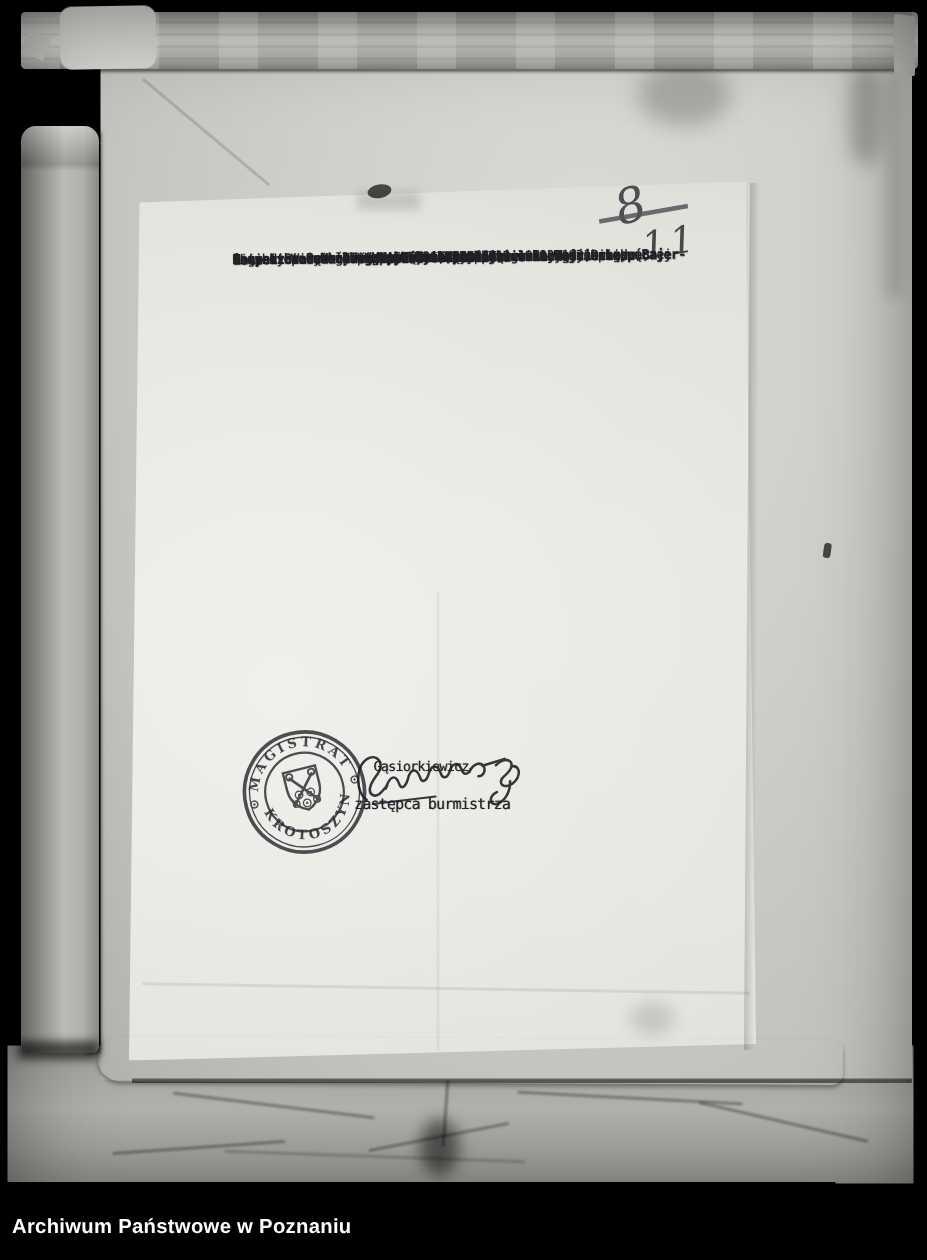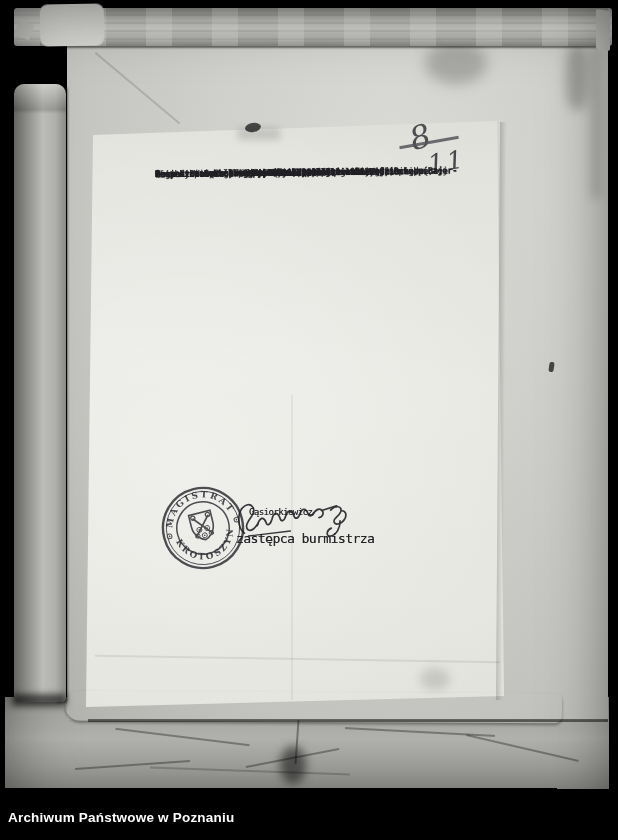--- a/index.html
+++ b/index.html
@@ -105,21 +105,21 @@
   .doc-text div:nth-of-type(12){font-weight:bold;text-shadow:.4px .4px .7px rgba(20,20,25,.8);}
 
   
   .stamp{left:161px;top:486px;width:84px;height:84px;z-index:14;transform:rotate(-14deg);}
   .stamp text{font-family:"DejaVu Serif",serif;font-weight:bold;}
 
   
   .signature{left:236px;top:496px;width:140px;height:48px;z-index:15;transform:rotate(-2deg);}
   .sig-name{left:249px;top:507px;z-index:15;color:#232327;font-size:9px;letter-spacing:-.55px;
     white-space:pre;text-shadow:.3px .3px .6px rgba(30,30,35,.6);}
-  .sig-title{left:236px;top:531px;z-index:15;color:#232327;font-size:13px;letter-spacing:-.55px;
+  .sig-title{left:236px;top:531px;z-index:15;color:#232327;font-size:10px;letter-spacing:-.55px;
     white-space:pre;text-shadow:.3px .3px .6px rgba(30,30,35,.6);}
 
   
   .caption-bar{left:0;top:788px;width:557px;height:52px;background:#000;z-index:20;}
   .caption-bar span{position:absolute;left:8px;top:22px;color:#fdfdfd;
     font-family:"Liberation Sans","DejaVu Sans",sans-serif;font-size:13.5px;font-weight:bold;
     letter-spacing:.2px;}
 
   
   .vignette{left:0;top:0;width:618px;height:840px;z-index:19;pointer-events:none;

